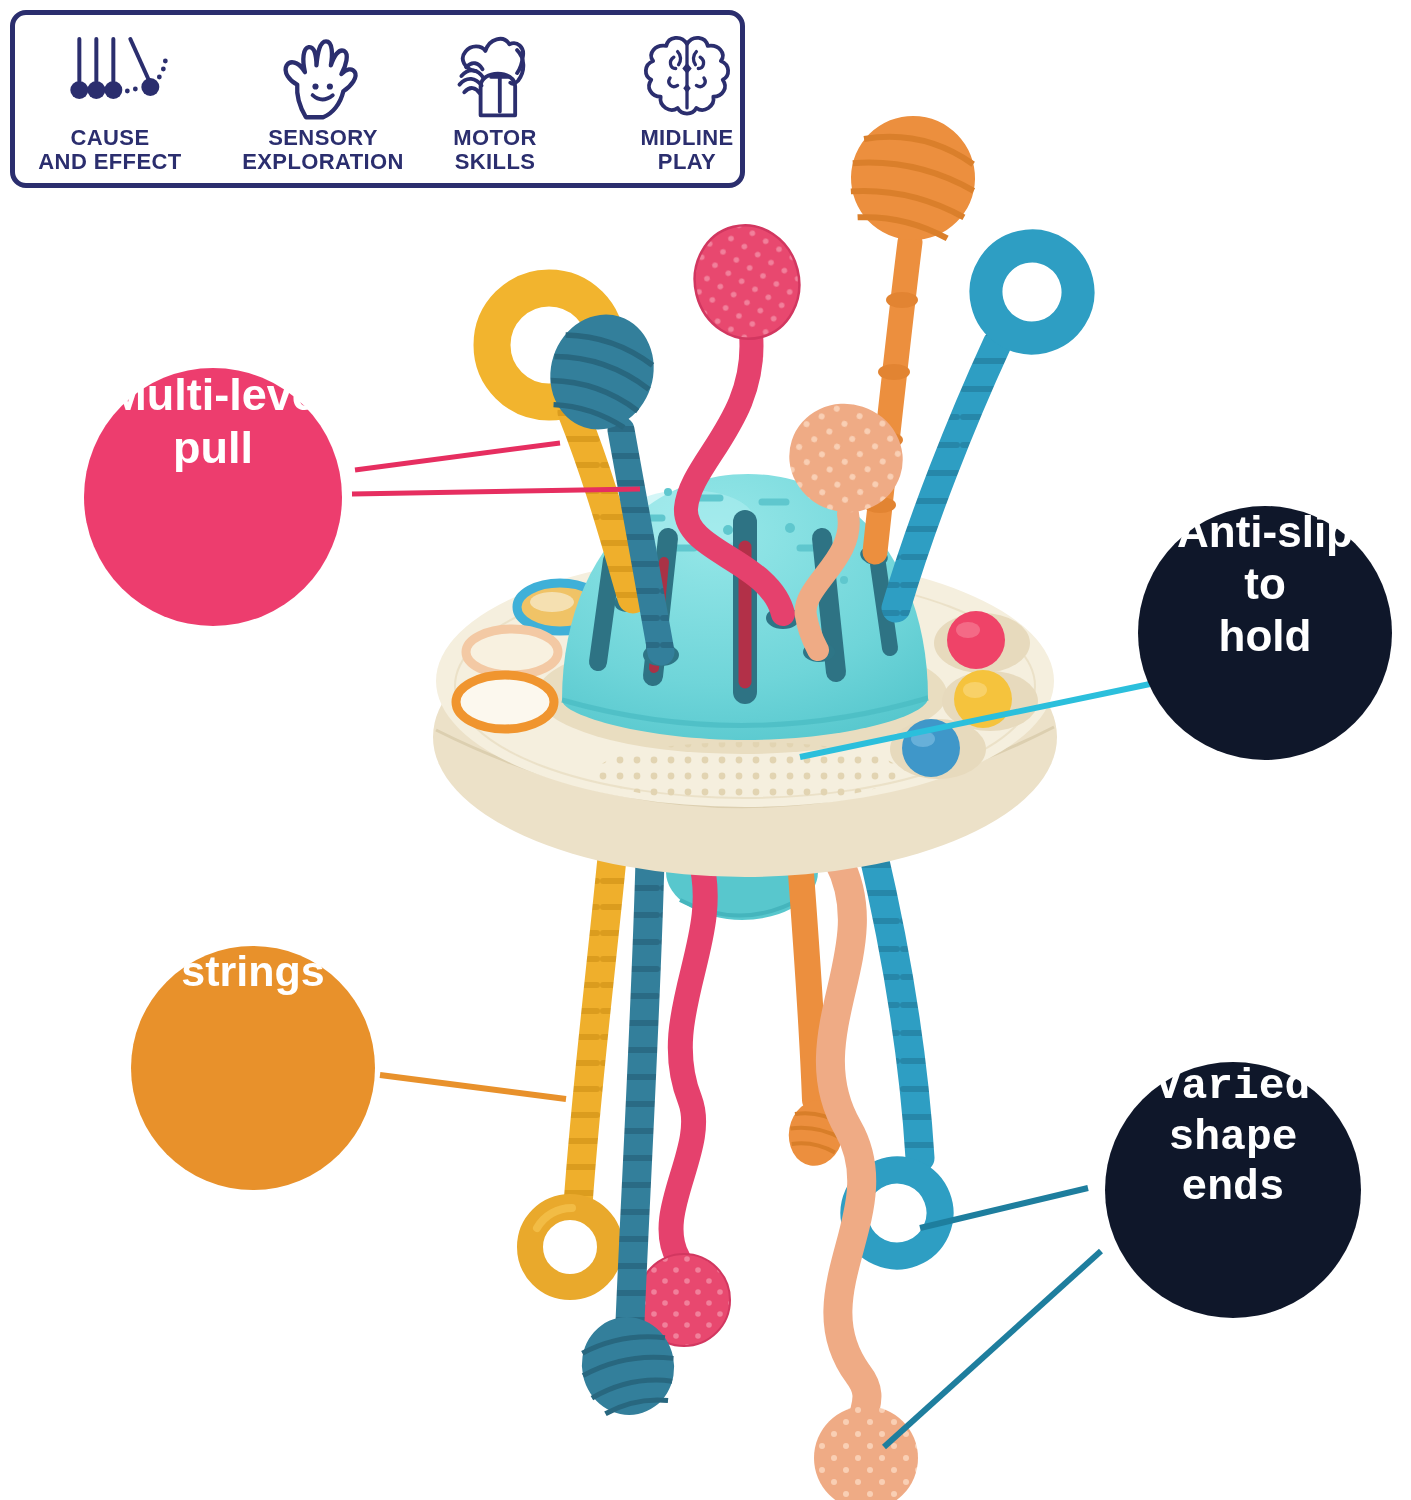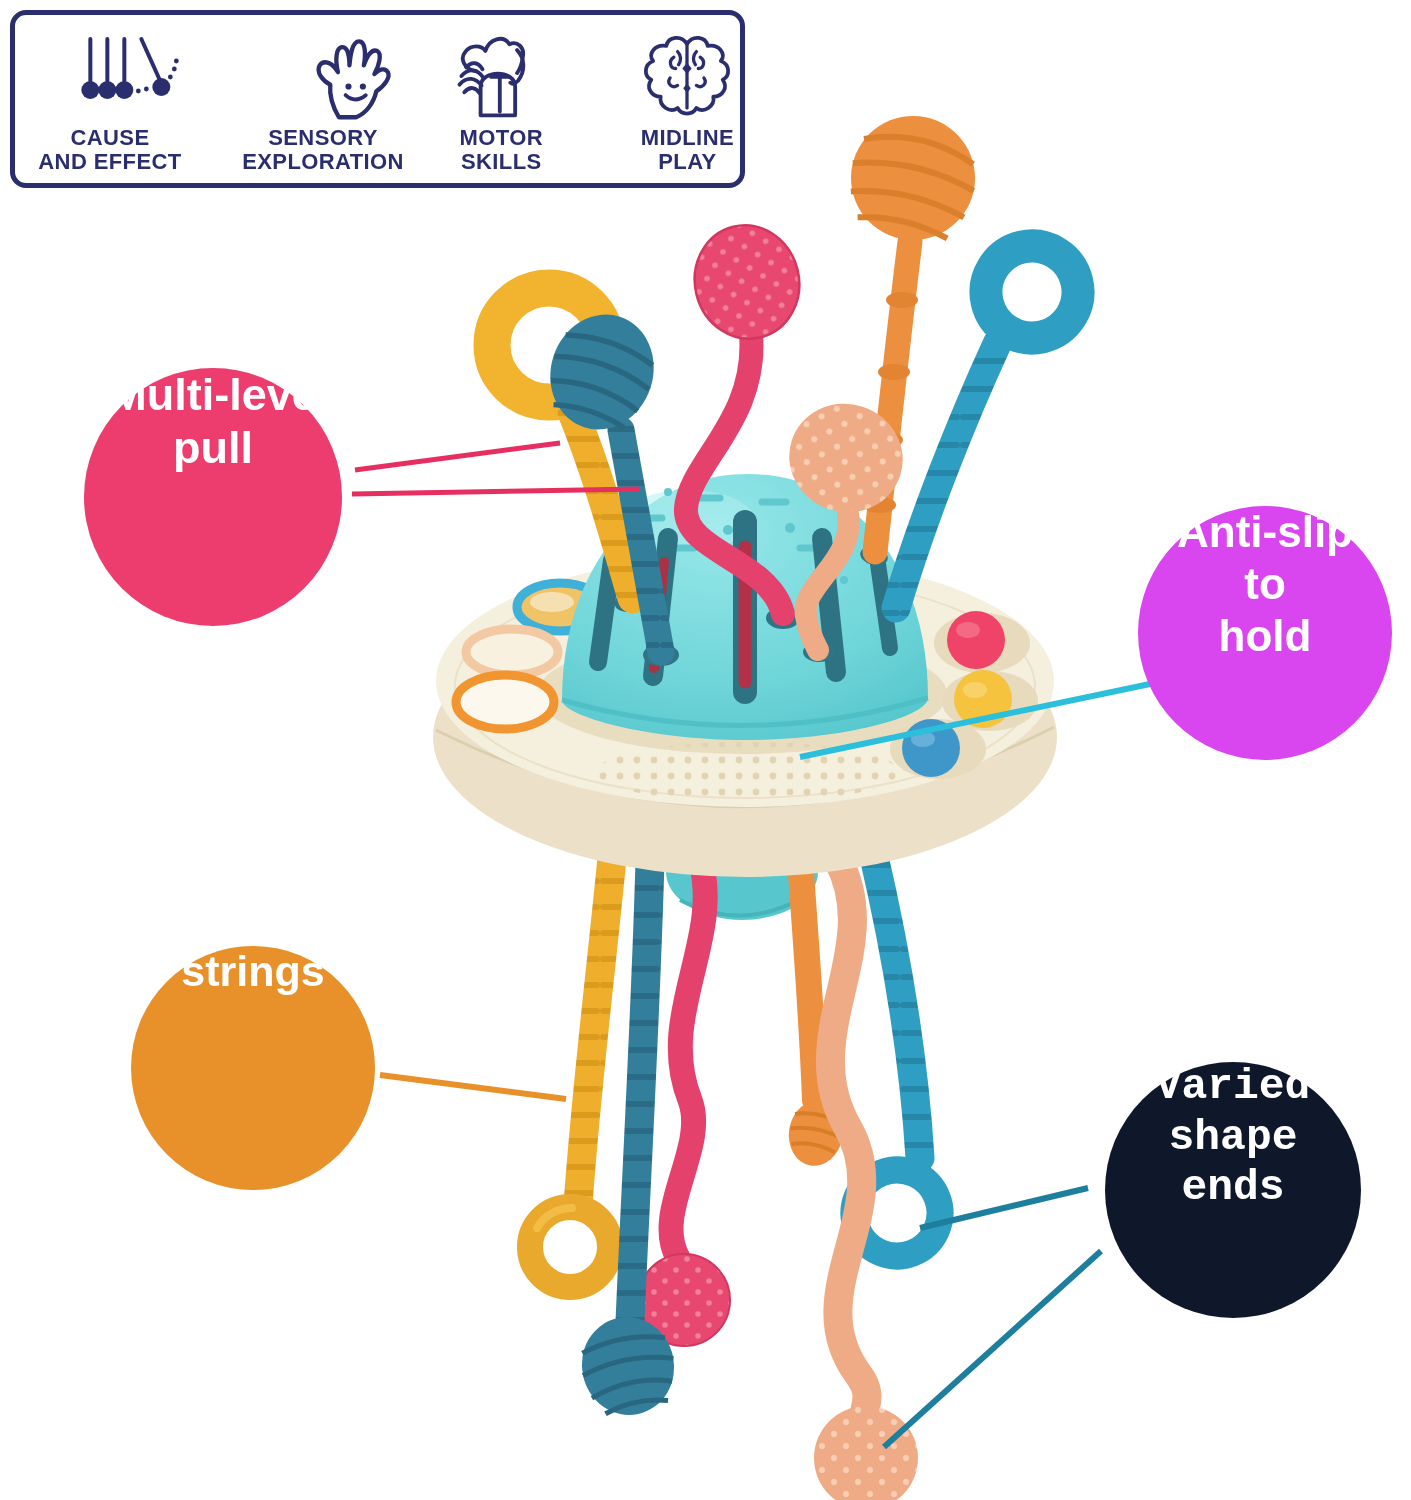--- a/index.html
+++ b/index.html
@@ -2,30 +2,30 @@
 <html><head>
 <meta charset="utf-8">
 <style>
   html,body{margin:0;padding:0;background:#fff;}
   .stage{position:relative;width:1411px;height:1500px;background:#ffffff;overflow:hidden;
          font-family:"Liberation Sans", sans-serif;}
   
   .banner{position:absolute;left:10px;top:10px;width:735px;height:178px;background:#fff;
           border:5px solid #2b2e6e;border-radius:16px;box-sizing:border-box;z-index:4;}
   .benefit{position:absolute;top:12px;transform:translateX(-50%);display:flex;
-           flex-direction:column;align-items:flex-end;}
+           flex-direction:column;align-items:center;}
   .benefit .icon{height:96px;display:flex;align-items:flex-end;justify-content:center;}
   .benefit .lbl{margin-top:3px;text-align:center;color:#2b2e6e;font-size:22px;
                 font-weight:bold;line-height:1.08;letter-spacing:.4px;white-space:nowrap;}
   
   .callout{position:absolute;border-radius:50%;color:#fff;display:flex;flex-direction:column;
            align-items:center;text-align:center;font-weight:bold;
            z-index:3;line-height:1.18;}
   #callout-multi   {left:84px;  top:368px; width:258px;height:258px;background:#ed3d6e;font-size:45px;}
-  #callout-anti    {left:1138px;top:506px; width:254px;height:254px;background:#d946ef;font-size:44px;}
+  #callout-anti    {left:1138px;top:506px; width:254px;height:254px;background:#0f172a;font-size:44px;}
   #callout-textured{left:131px; top:946px; width:244px;height:244px;background:#e8912b;font-size:43px;}
   #callout-varied  {left:1105px;top:1062px;width:256px;height:256px;background:#0f172a;font-size:43px;font-family:Liberation Mono, monospace;}
   .toy-svg{position:absolute;left:0;top:0;z-index:1;}
 </style>
 </head>
 <body>
 
 <div class="stage">
 
   <div class="banner">

